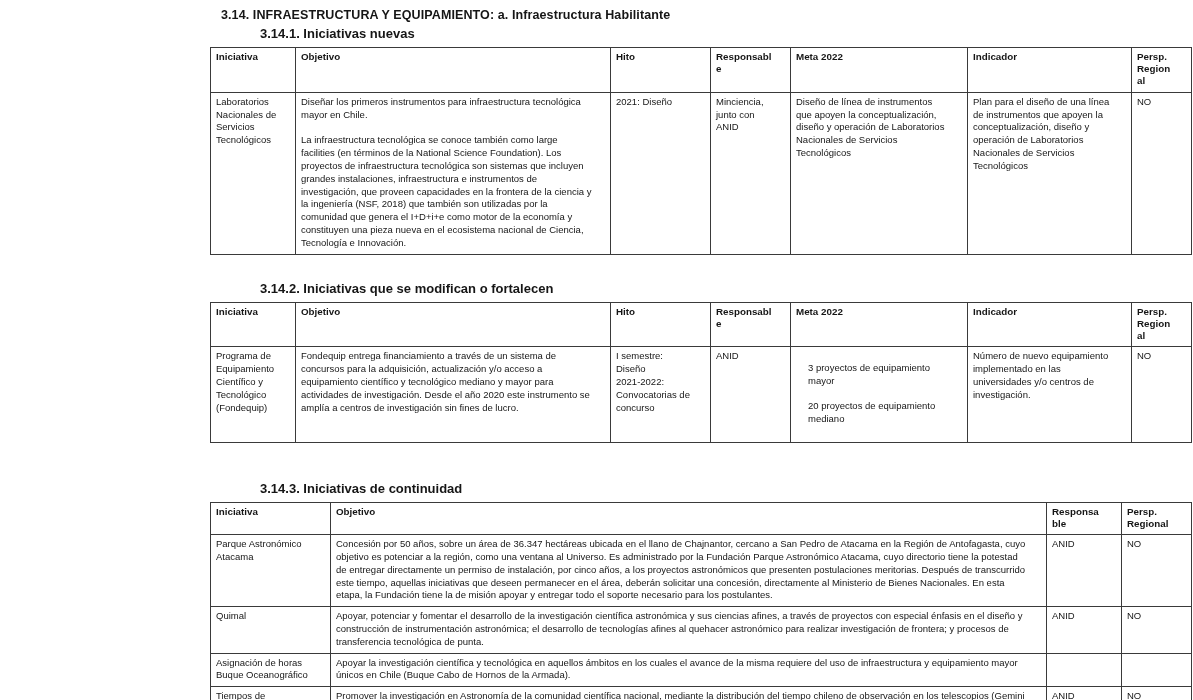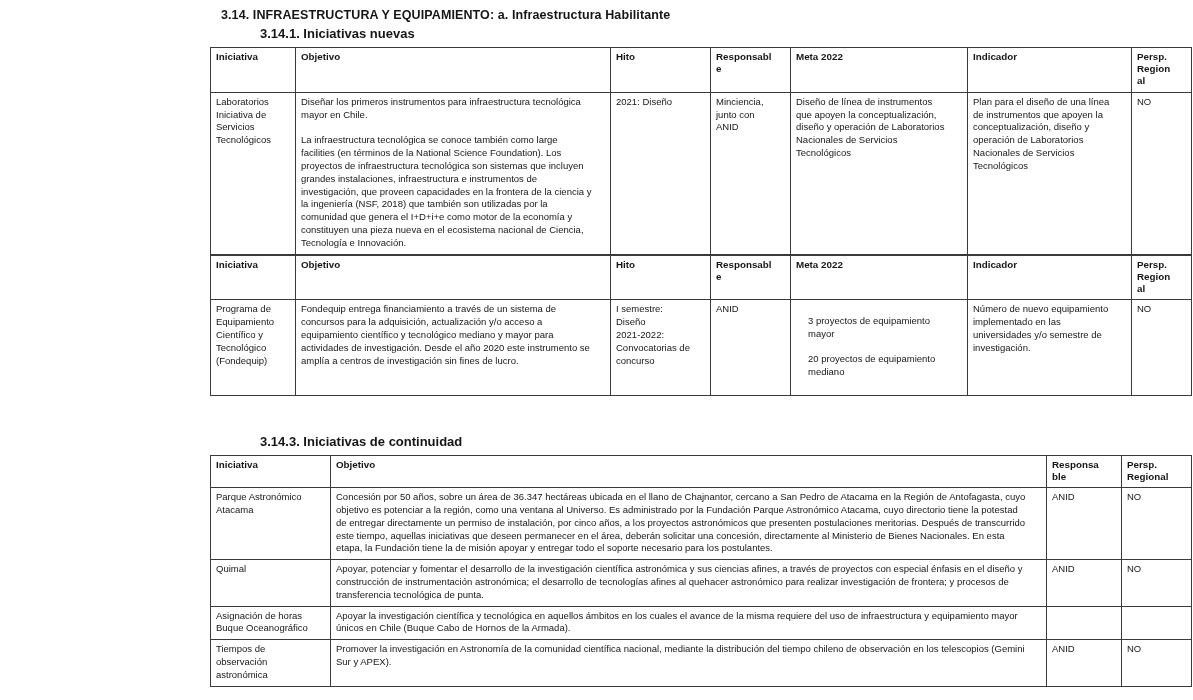--- a/index.html
+++ b/index.html
@@ -47,34 +47,35 @@
         <tr>
       <th>Iniciativa</th>
       <th>Objetivo</th>
       <th>Hito</th>
       <th>Responsable</th>
       <th>Meta 2022</th>
       <th>Indicador</th>
       <th>Persp. Regional</th>
     </tr>
     <tr>
-      <td>Laboratorios Iniciativa de Servicios Tecnológicos</td>
+      <td>Laboratorios Nacionales de Servicios Tecnológicos</td>
       <td>
         <div class="para">Diseñar los primeros instrumentos para infraestructura tecnológica mayor en Chile.</div>
         <div>La infraestructura tecnológica se conoce también como large facilities (en términos de la National Science Foundation). Los proyectos de infraestructura tecnológica son sistemas que incluyen grandes instalaciones, infraestructura e instrumentos de investigación, que proveen capacidades en la frontera de la ciencia y la ingeniería (NSF, 2018) que también son utilizadas por la comunidad que genera el I+D+i+e como motor de la economía y constituyen una pieza nueva en el ecosistema nacional de Ciencia, Tecnología e Innovación.</div>
       </td>
       <td>2021: Diseño</td>
       <td>Minciencia, junto con ANID</td>
       <td>Diseño de línea de instrumentos que apoyen la conceptualización, diseño y operación de Laboratorios Nacionales de Servicios Tecnológicos</td>
       <td>Plan para el diseño de una línea de instrumentos que apoyen la conceptualización, diseño y operación de Laboratorios Nacionales de Servicios Tecnológicos</td>
       <td>NO</td>
     </tr>
   </tbody>
     </table>
 
+  <div class="section-heading heading-2">3.14.2. Iniciativas que se modifican o fortalecen</div>
 
   <table>
     <colgroup>
       <col style="width:85px">
         <col style="width:315px">
         <col style="width:100px">
         <col style="width:80px">
         <col style="width:177px">
         <col style="width:164px">
         <col style="width:60px">
@@ -94,21 +95,21 @@
       <td>Fondequip entrega financiamiento a través de un sistema de concursos para la adquisición, actualización y/o acceso a equipamiento científico y tecnológico mediano y mayor para actividades de investigación. Desde el año 2020 este instrumento se amplía a centros de investigación sin fines de lucro.</td>
       <td>
         <div>I semestre: Diseño</div>
         <div>2021-2022: Convocatorias de concurso</div>
       </td>
       <td>ANID</td>
       <td>
         <div class="meta-line">3 proyectos de equipamiento mayor</div>
         <div class="meta-line">20 proyectos de equipamiento mediano</div>
       </td>
-      <td>Número de nuevo equipamiento implementado en las universidades y/o semestre de investigación.</td>
+      <td>Número de nuevo equipamiento implementado en las universidades y/o centros de investigación.</td>
       <td>NO</td>
     </tr>
   </tbody>
     </table>
 
   <div class="section-heading heading-3">3.14.3. Iniciativas de continuidad</div>
 
   <table>
     <colgroup>
       <col style="width:120px">

